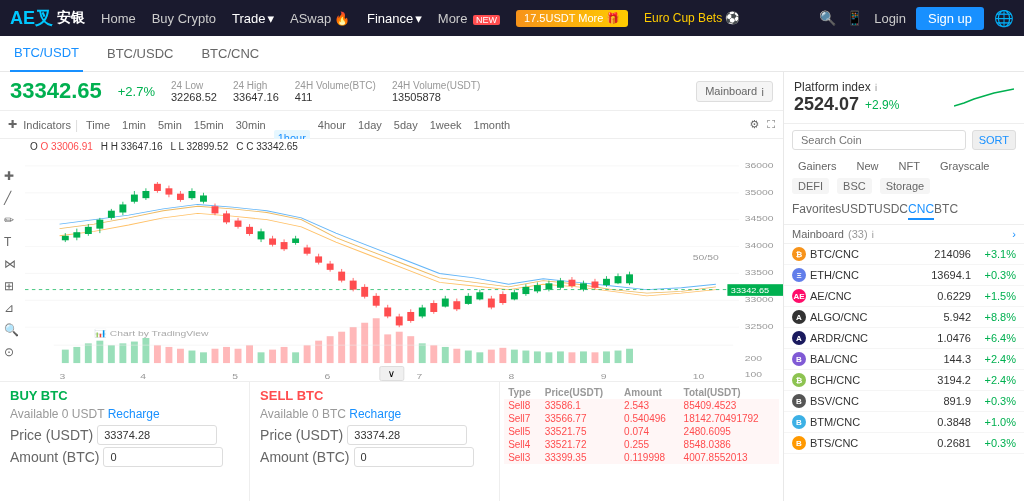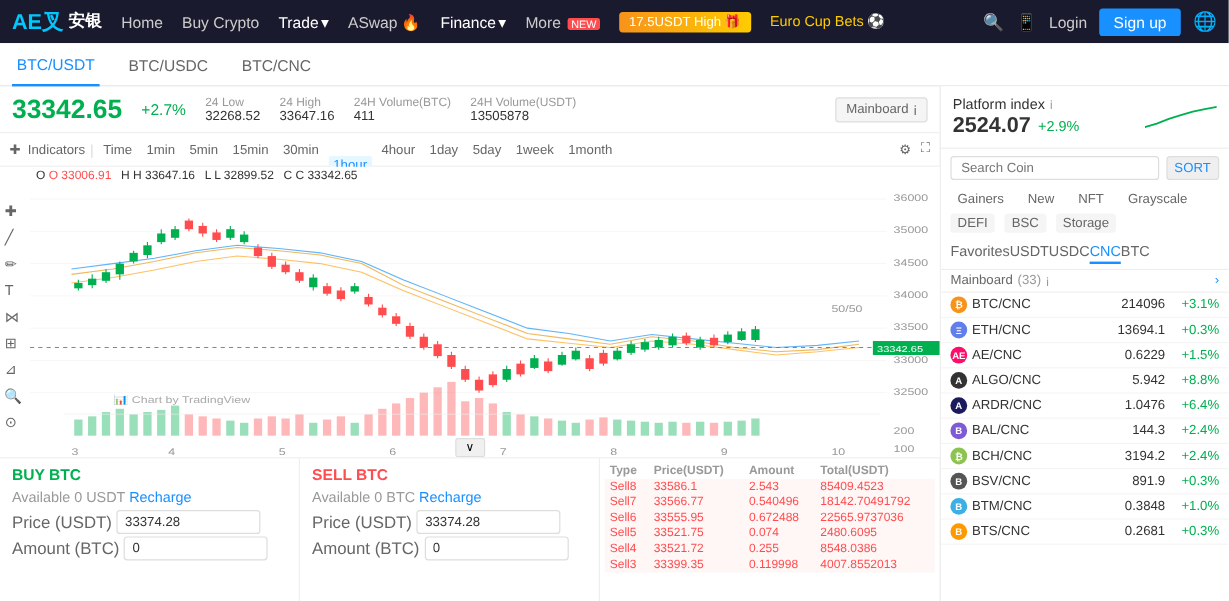--- a/index.html
+++ b/index.html
@@ -15,21 +15,21 @@
     .nav-bonus { background: linear-gradient(90deg, #f7931a, #ffcc00); color: #fff; padding: 2px 8px; border-radius: 3px; font-size: 11px; display: flex; align-items: center; gap: 4px; }
     .nav-cup { color: #ffcc00; font-size: 12px; cursor: pointer; }
     .header-right { margin-left: auto; display: flex; align-items: center; gap: 10px; }
     .header-icon { color: #ccc; font-size: 14px; cursor: pointer; }
     .login-btn { color: #ccc; font-size: 13px; cursor: pointer; }
     .signup-btn { background: #1890ff; color: #fff; padding: 4px 12px; border-radius: 3px; font-size: 13px; cursor: pointer; border: none; }
     .flag { font-size: 16px; }
     .new-badge { background: #ff4d4f; color: #fff; font-size: 9px; padding: 0 3px; border-radius: 2px; margin-left: 2px; }
 
     
-    .tabs { background: #fff; border-bottom: 1px solid #e8e8e8; display: flex; padding: 0 10px; height: 36px; align-items: flex-start; gap: 20px; }
+    .tabs { background: #fff; border-bottom: 1px solid #e8e8e8; display: flex; padding: 0 10px; height: 36px; align-items: center; gap: 20px; }
     .tab { color: #666; font-size: 13px; cursor: pointer; padding: 0 4px; height: 36px; display: flex; align-items: center; }
     .tab.active { color: #1890ff; border-bottom: 2px solid #1890ff; }
 
     
     .main { display: flex; height: calc(501px - 36px - 36px); }
 
     
     .left-panel { flex: 1; display: flex; flex-direction: column; border-right: 1px solid #e8e8e8; min-width: 0; }
 
     
@@ -132,21 +132,21 @@
   </span>
   <span class="nav-item nav-trade">
     <span>Finance</span>
     <span> ▾</span>
   </span>
   <span class="nav-item">
     <span>More</span>
     <span class="new-badge">NEW</span>
   </span>
   <span class="nav-bonus">
-    <span>17.5USDT High 🎁</span>
+    <span>17.5USDT More 🎁</span>
   </span>
   <span class="nav-cup">
     <span>Euro Cup Bets ⚽</span>
   </span>
   <div class="header-right">
     <span class="header-icon">🔍</span>
     <span class="header-icon">📱</span>
     <span class="login-btn">Login</span>
     <button class="signup-btn">Sign up</button>
     <span class="flag">🌐</span>
@@ -495,26 +495,20 @@
       <td>2.543</td>
       <td>85409.4523</td>
     </tr>
               <tr class="sell-row" style="background: rgba(255, 77, 79, 0.05);">
       <td style="color:#ff4d4f">Sell7</td>
       <td style="color:#ff4d4f">33566.77</td>
       <td>0.540496</td>
       <td>18142.70491792</td>
     </tr>
               <tr class="sell-row" style="background: rgba(255, 77, 79, 0.05);">
-      <td style="color:#ff4d4f">Sell6</td>
-      <td style="color:#ff4d4f">33555.95</td>
-      <td>0.672488</td>
-      <td>22565.9737036</td>
-    </tr>
-              <tr class="sell-row" style="background: rgba(255, 77, 79, 0.05);">
       <td style="color:#ff4d4f">Sell5</td>
       <td style="color:#ff4d4f">33521.75</td>
       <td>0.074</td>
       <td>2480.6095</td>
     </tr>
               <tr class="sell-row" style="background: rgba(255, 77, 79, 0.05);">
       <td style="color:#ff4d4f">Sell4</td>
       <td style="color:#ff4d4f">33521.72</td>
       <td>0.255</td>
       <td>8548.0386</td>

